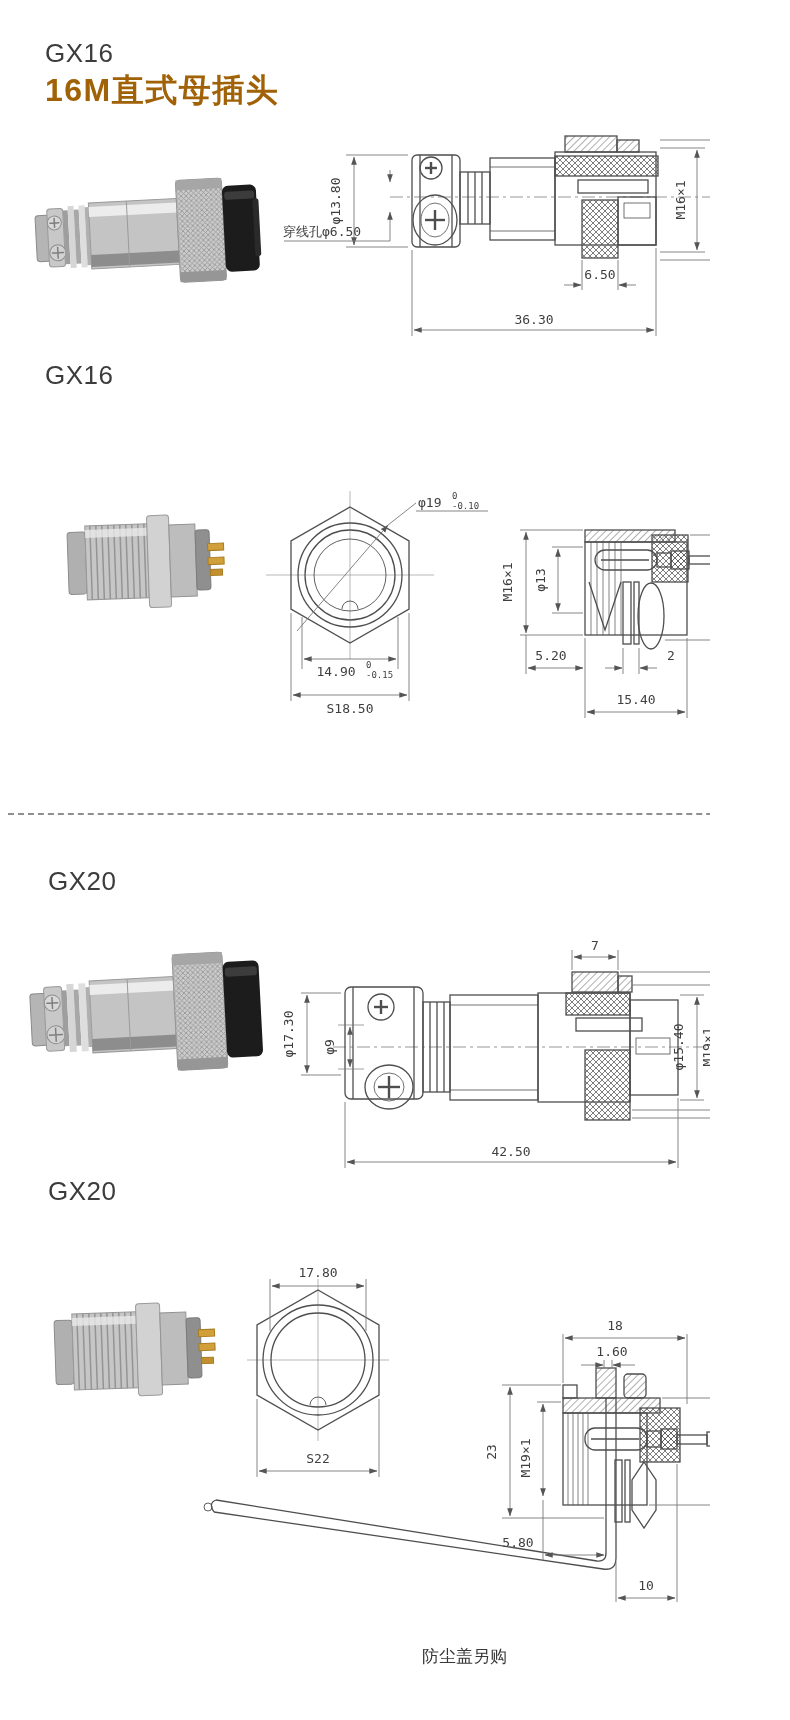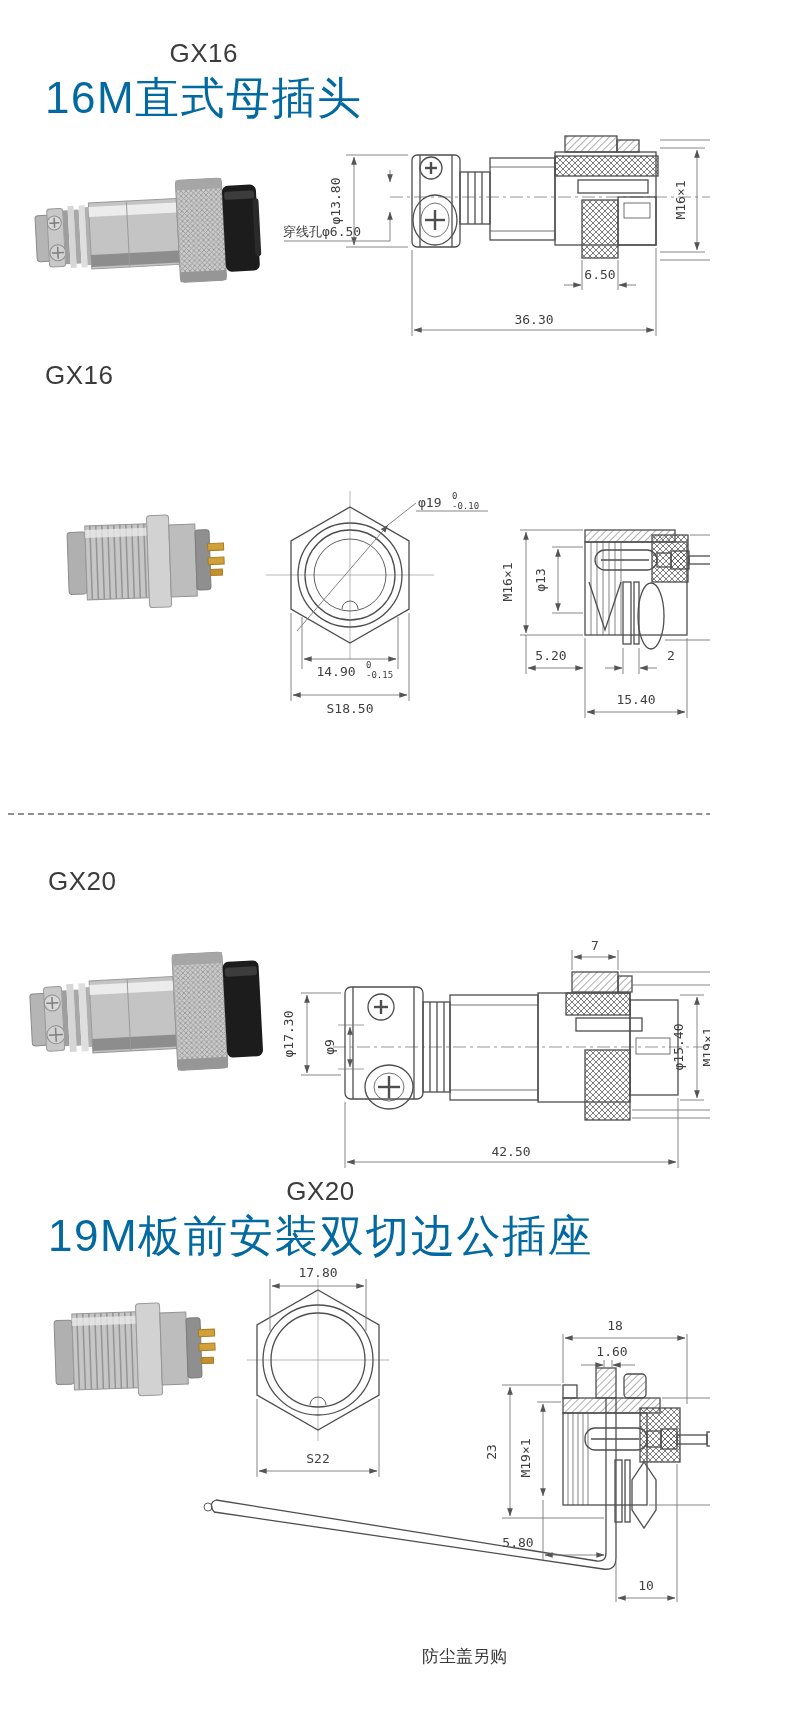--- a/index.html
+++ b/index.html
@@ -1,26 +1,26 @@
 <!DOCTYPE html>
 <html><head>
 <meta charset="utf-8">
 <style>
   * { margin:0; padding:0; box-sizing:border-box; }
   html,body { background:#ffffff; }
   #page {
     position:relative; width:710px; height:1720px; background:#ffffff;
-    font-family:"Liberation Sans", sans-serif; overflow:hidden;text-align:center;
+    font-family:"Liberation Sans", sans-serif; overflow:hidden;
   }
   .abs { position:absolute; }
   .series {
     font-size:26px; font-weight:500; color:#3c3c3c; letter-spacing:0.5px;
   }
   .title {
-    font-size:44px; font-weight:400; color:#0369a1; letter-spacing:1.5px;
+    font-size:32px; font-weight:700; color:#a16207; letter-spacing:1.5px;
   }
   .divider {
     position:absolute; left:8px; width:774px; height:0;
     border-top:2px dashed #8f8f8f;
   }
   svg text {
     font-family:"DejaVu Sans Mono", monospace; font-size:13px; fill:#3f3f3f;
   }
   svg text.tol { font-size:9px; }
   svg text.note-cn { font-family:"Liberation Sans", sans-serif; font-size:17px; fill:#383838; }
@@ -356,21 +356,20 @@
       <text transform="rotate(-90 56 117)" x="56" y="117" text-anchor="middle">φ9</text>
       <text transform="rotate(-90 405 117)" x="405" y="117" text-anchor="middle">φ15.40</text>
       <text transform="rotate(-90 434 117)" x="434" y="117" text-anchor="middle">M19×1</text>
       <text transform="rotate(-90 460 115)" x="460" y="115" text-anchor="middle">φ22.40</text>
       <text x="233" y="226" text-anchor="middle">42.50</text>
     </g>
   </svg>
 
   <div class="abs" style="left:48px; top:1176px">
     <div class="series">GX20</div>
-    <div class="title">19M板前安装双切边公插座</div>
   </div>
 
   <svg class="abs" style="left:35px; top:1268px" width="195" height="160" viewBox="0 0 195 160">
     <g transform="rotate(-2 97 80)">
       <rect x="20" y="50" width="18" height="64" rx="3" fill="#b0b0b0" stroke="#8c8c8c"></rect>
       <rect x="38" y="44" width="64" height="76" fill="#c6c6c6" stroke="#989898"></rect>
       <g stroke="#949494" stroke-width="1.5">
         <line x1="43" y1="44" x2="43" y2="120"></line>
           <line x1="49" y1="44" x2="49" y2="120"></line>
         <line x1="55" y1="44" x2="55" y2="120"></line>

